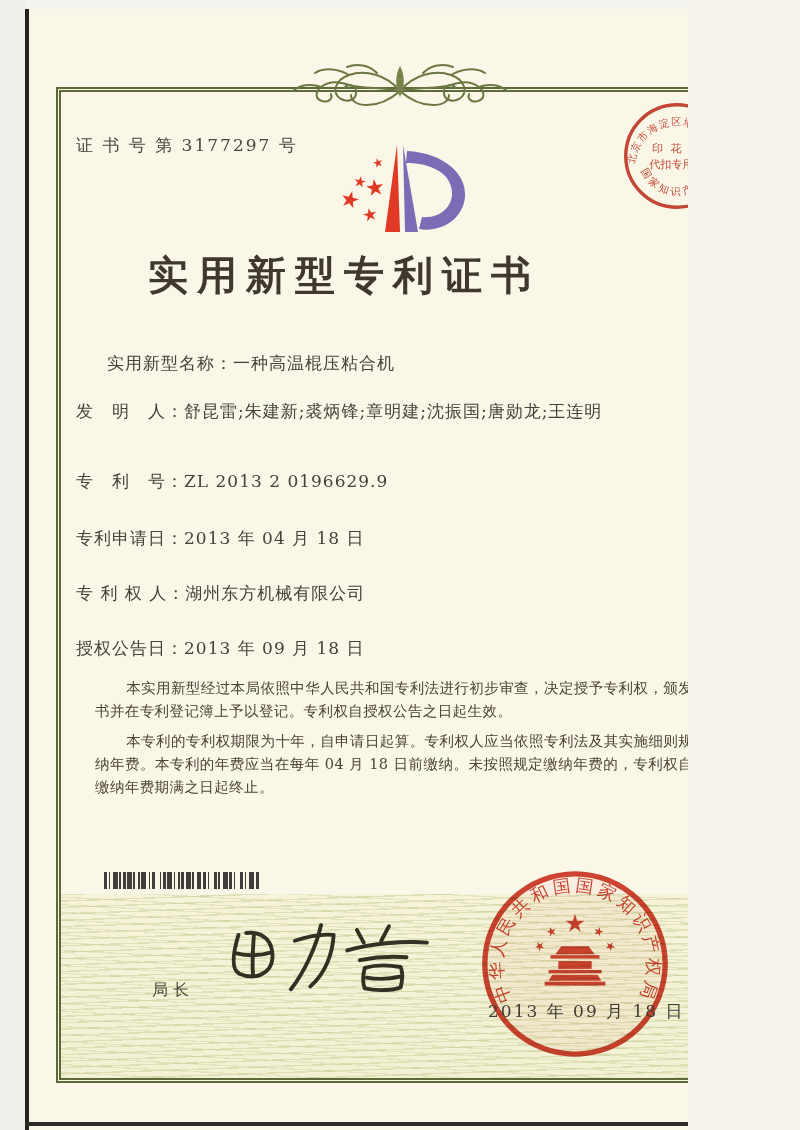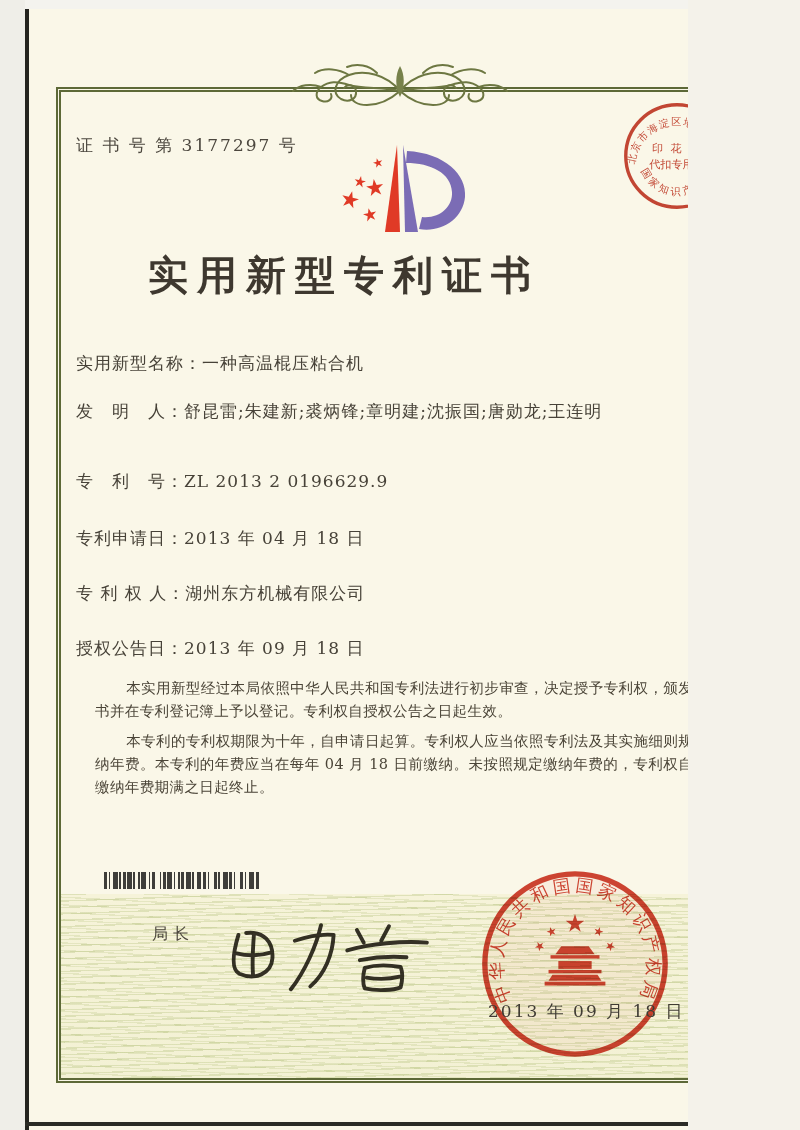--- a/index.html
+++ b/index.html
@@ -17,32 +17,32 @@
   .band{position:absolute;left:60px;top:894px;width:680px;height:186px;
         background:
          repeating-linear-gradient(178deg, rgba(168,184,108,0.30) 0 1.4px, rgba(0,0,0,0) 1.4px 6.4px),
          repeating-linear-gradient(183deg, rgba(168,184,108,0.22) 0 1.3px, rgba(0,0,0,0) 1.3px 7.6px),
          linear-gradient(#f6f3d9,#f3f1d4);}
   .certnum{position:absolute;left:76px;top:134px;font-size:17px;letter-spacing:2px;color:#4c473e;}
   .title{position:absolute;left:0;top:248px;width:100%;text-align:center;
          font-size:40px;font-weight:600;letter-spacing:9px;color:#3e382f;}
   .fields{position:absolute;left:76px;top:352px;width:620px;font-size:17px;letter-spacing:1px;color:#474238;}
   .field{position:absolute;left:0;white-space:nowrap;}
-  .field:nth-child(1){top:0;}
+  .field:nth-child(1){top:0;margin-left:31px;}
   .field:nth-child(2){top:48px;}
   .field:nth-child(3){top:118px;}
   .field:nth-child(4){top:175px;}
   .field:nth-child(5){top:230px;}
   .field:nth-child(6){top:285px;}
   .paras{position:absolute;left:88px;top:670px;width:642px;}
   .paras p{margin:7px;text-indent:2.15em;font-size:14.5px;line-height:23px;
            text-align:justify;letter-spacing:0.4px;color:#4a4437;}
   .barcode{position:absolute;left:104px;top:872px;width:200px;height:17px;display:flex;align-items:stretch;}
   .barcode span{display:block;height:100%;}
-  .commissioner{position:absolute;left:152px;top:924px;font-size:16px;letter-spacing:5px;color:#4a453c;}
+  .commissioner{position:absolute;left:152px;top:980px;font-size:16px;letter-spacing:5px;color:#4a453c;}
   .sig{position:absolute;left:206px;top:898px;mix-blend-mode:multiply;}
   .logo{position:absolute;left:315px;top:135px;}
   .taxstamp{position:absolute;left:619px;top:98px;mix-blend-mode:multiply;opacity:.93;}
   .bigseal{position:absolute;left:477px;top:866px;mix-blend-mode:multiply;opacity:.95;}
   .sealdate{position:absolute;left:488px;top:1000px;font-size:17px;letter-spacing:2px;color:#403c34;z-index:6;}
   .footer{position:absolute;left:0;top:1048px;width:100%;text-align:center;
           font-size:13px;letter-spacing:4px;color:#55503f;}
   .ornament{position:absolute;left:287px;top:61px;}
   svg text{font-family:"DejaVu Serif","Liberation Serif",serif;}
 </style>

